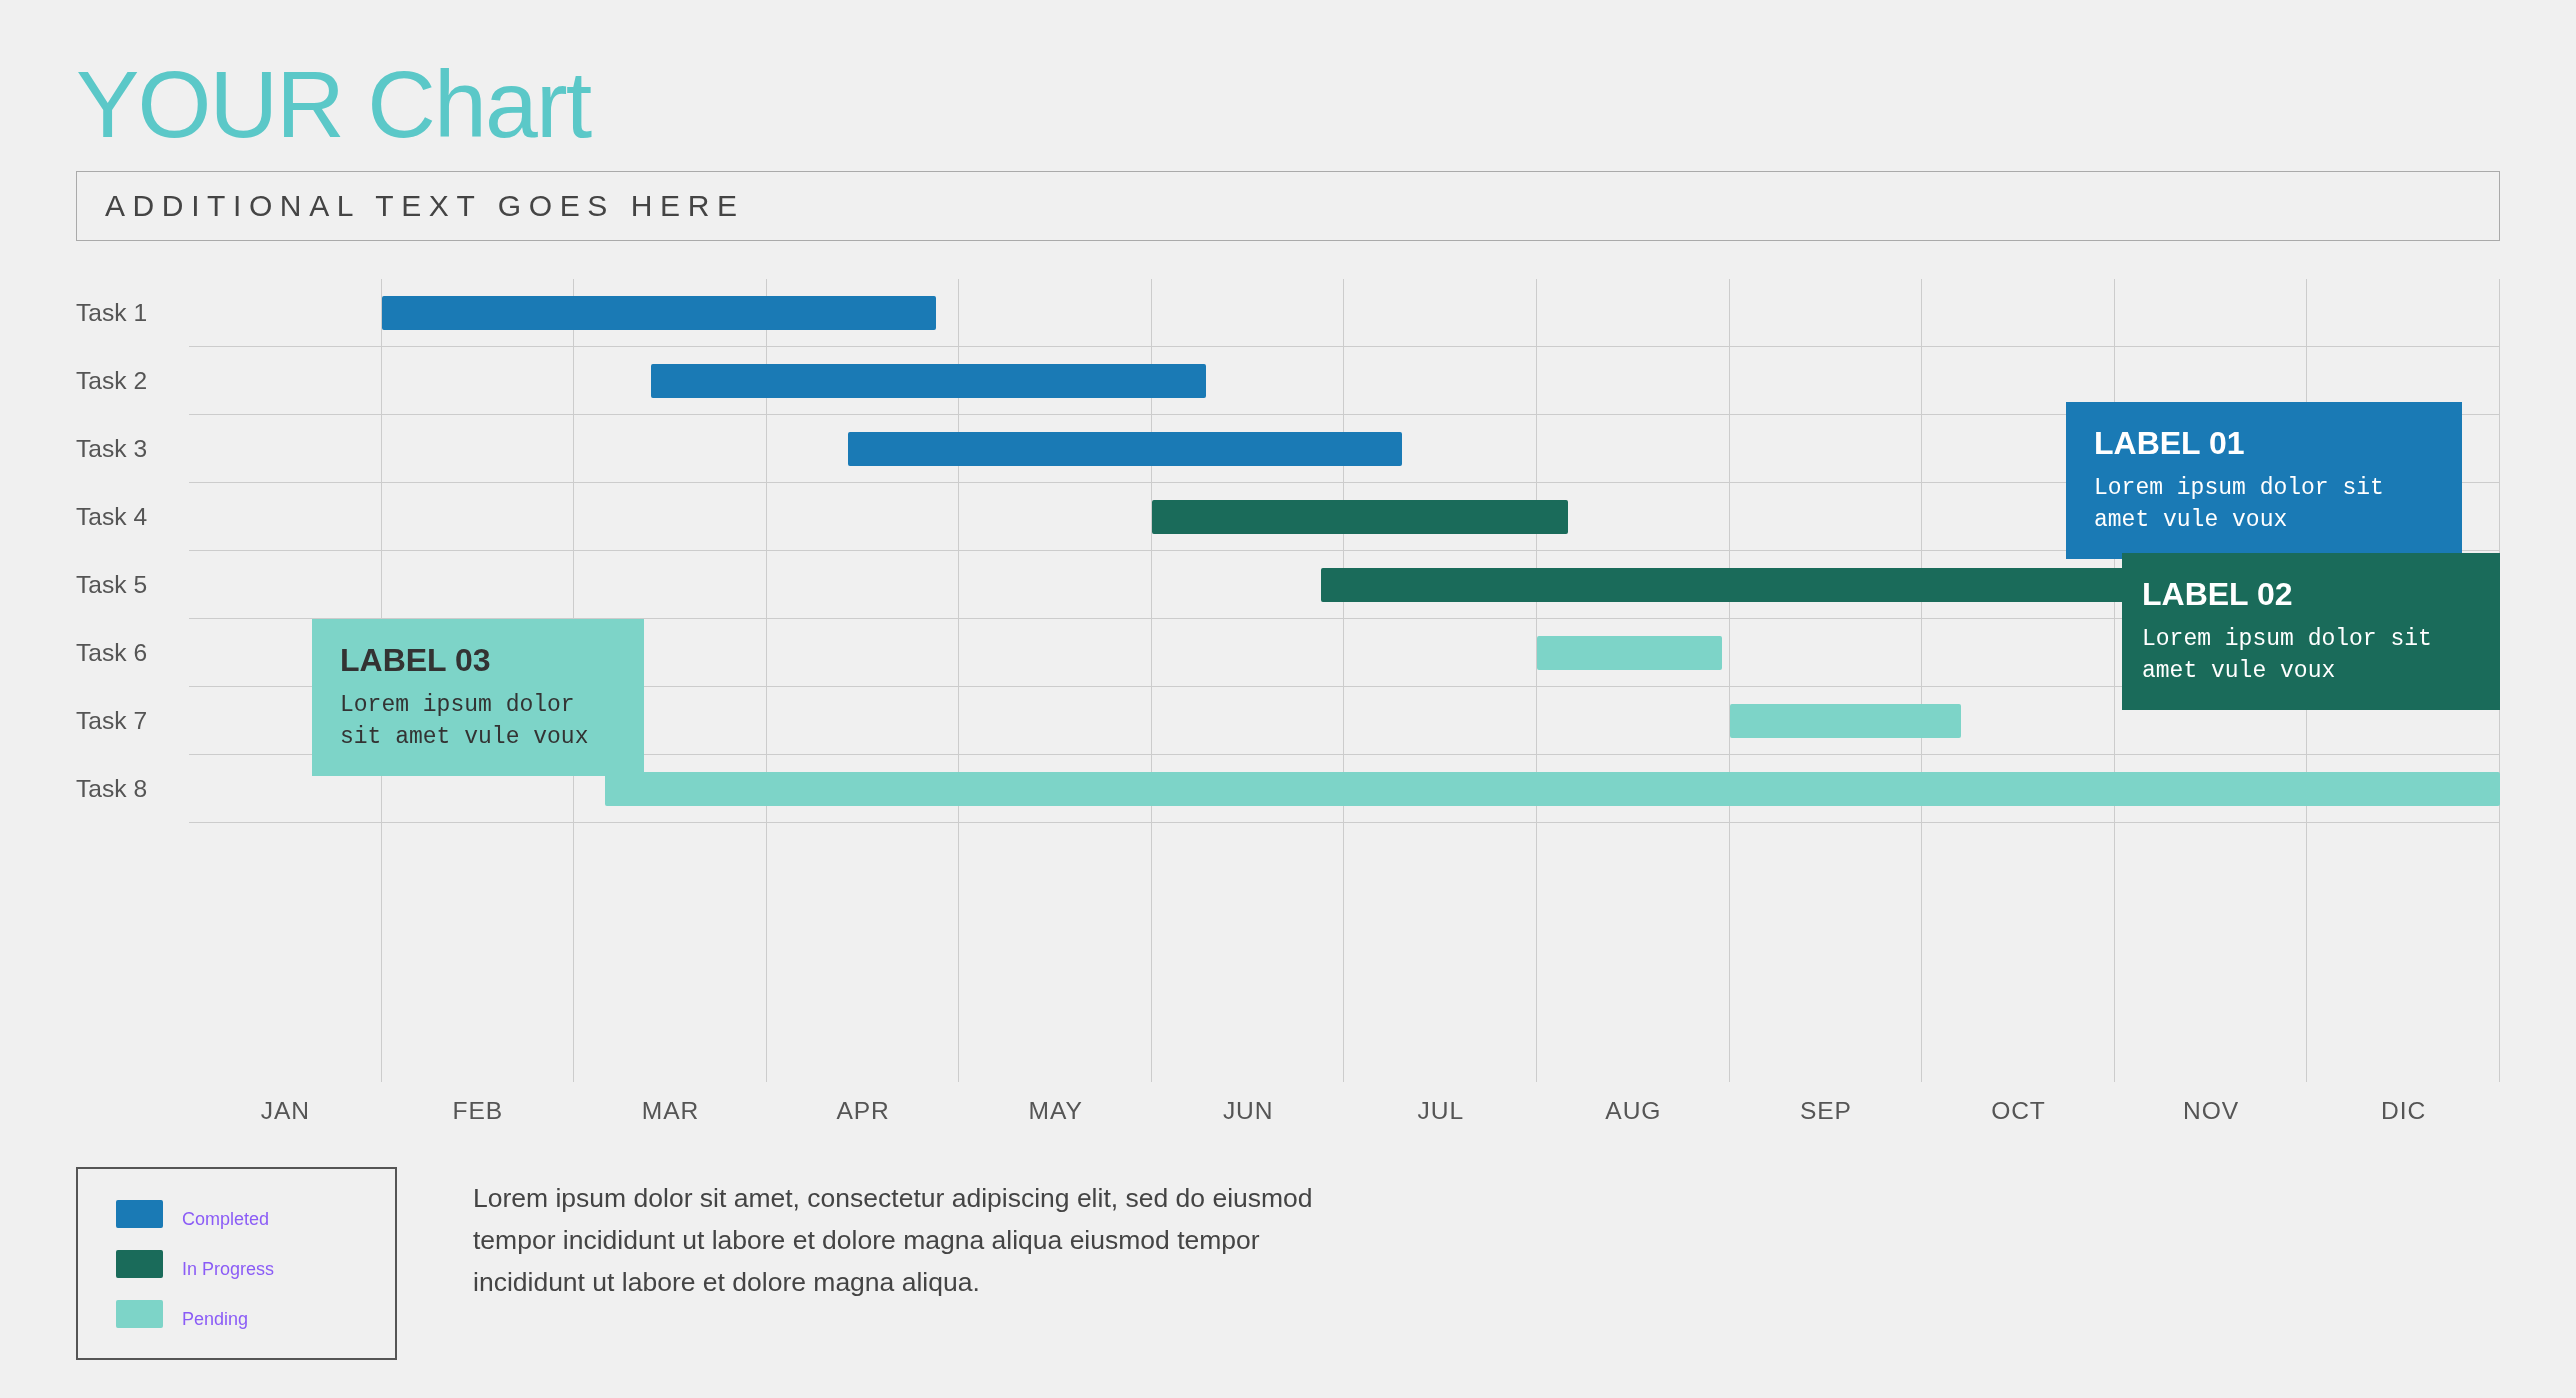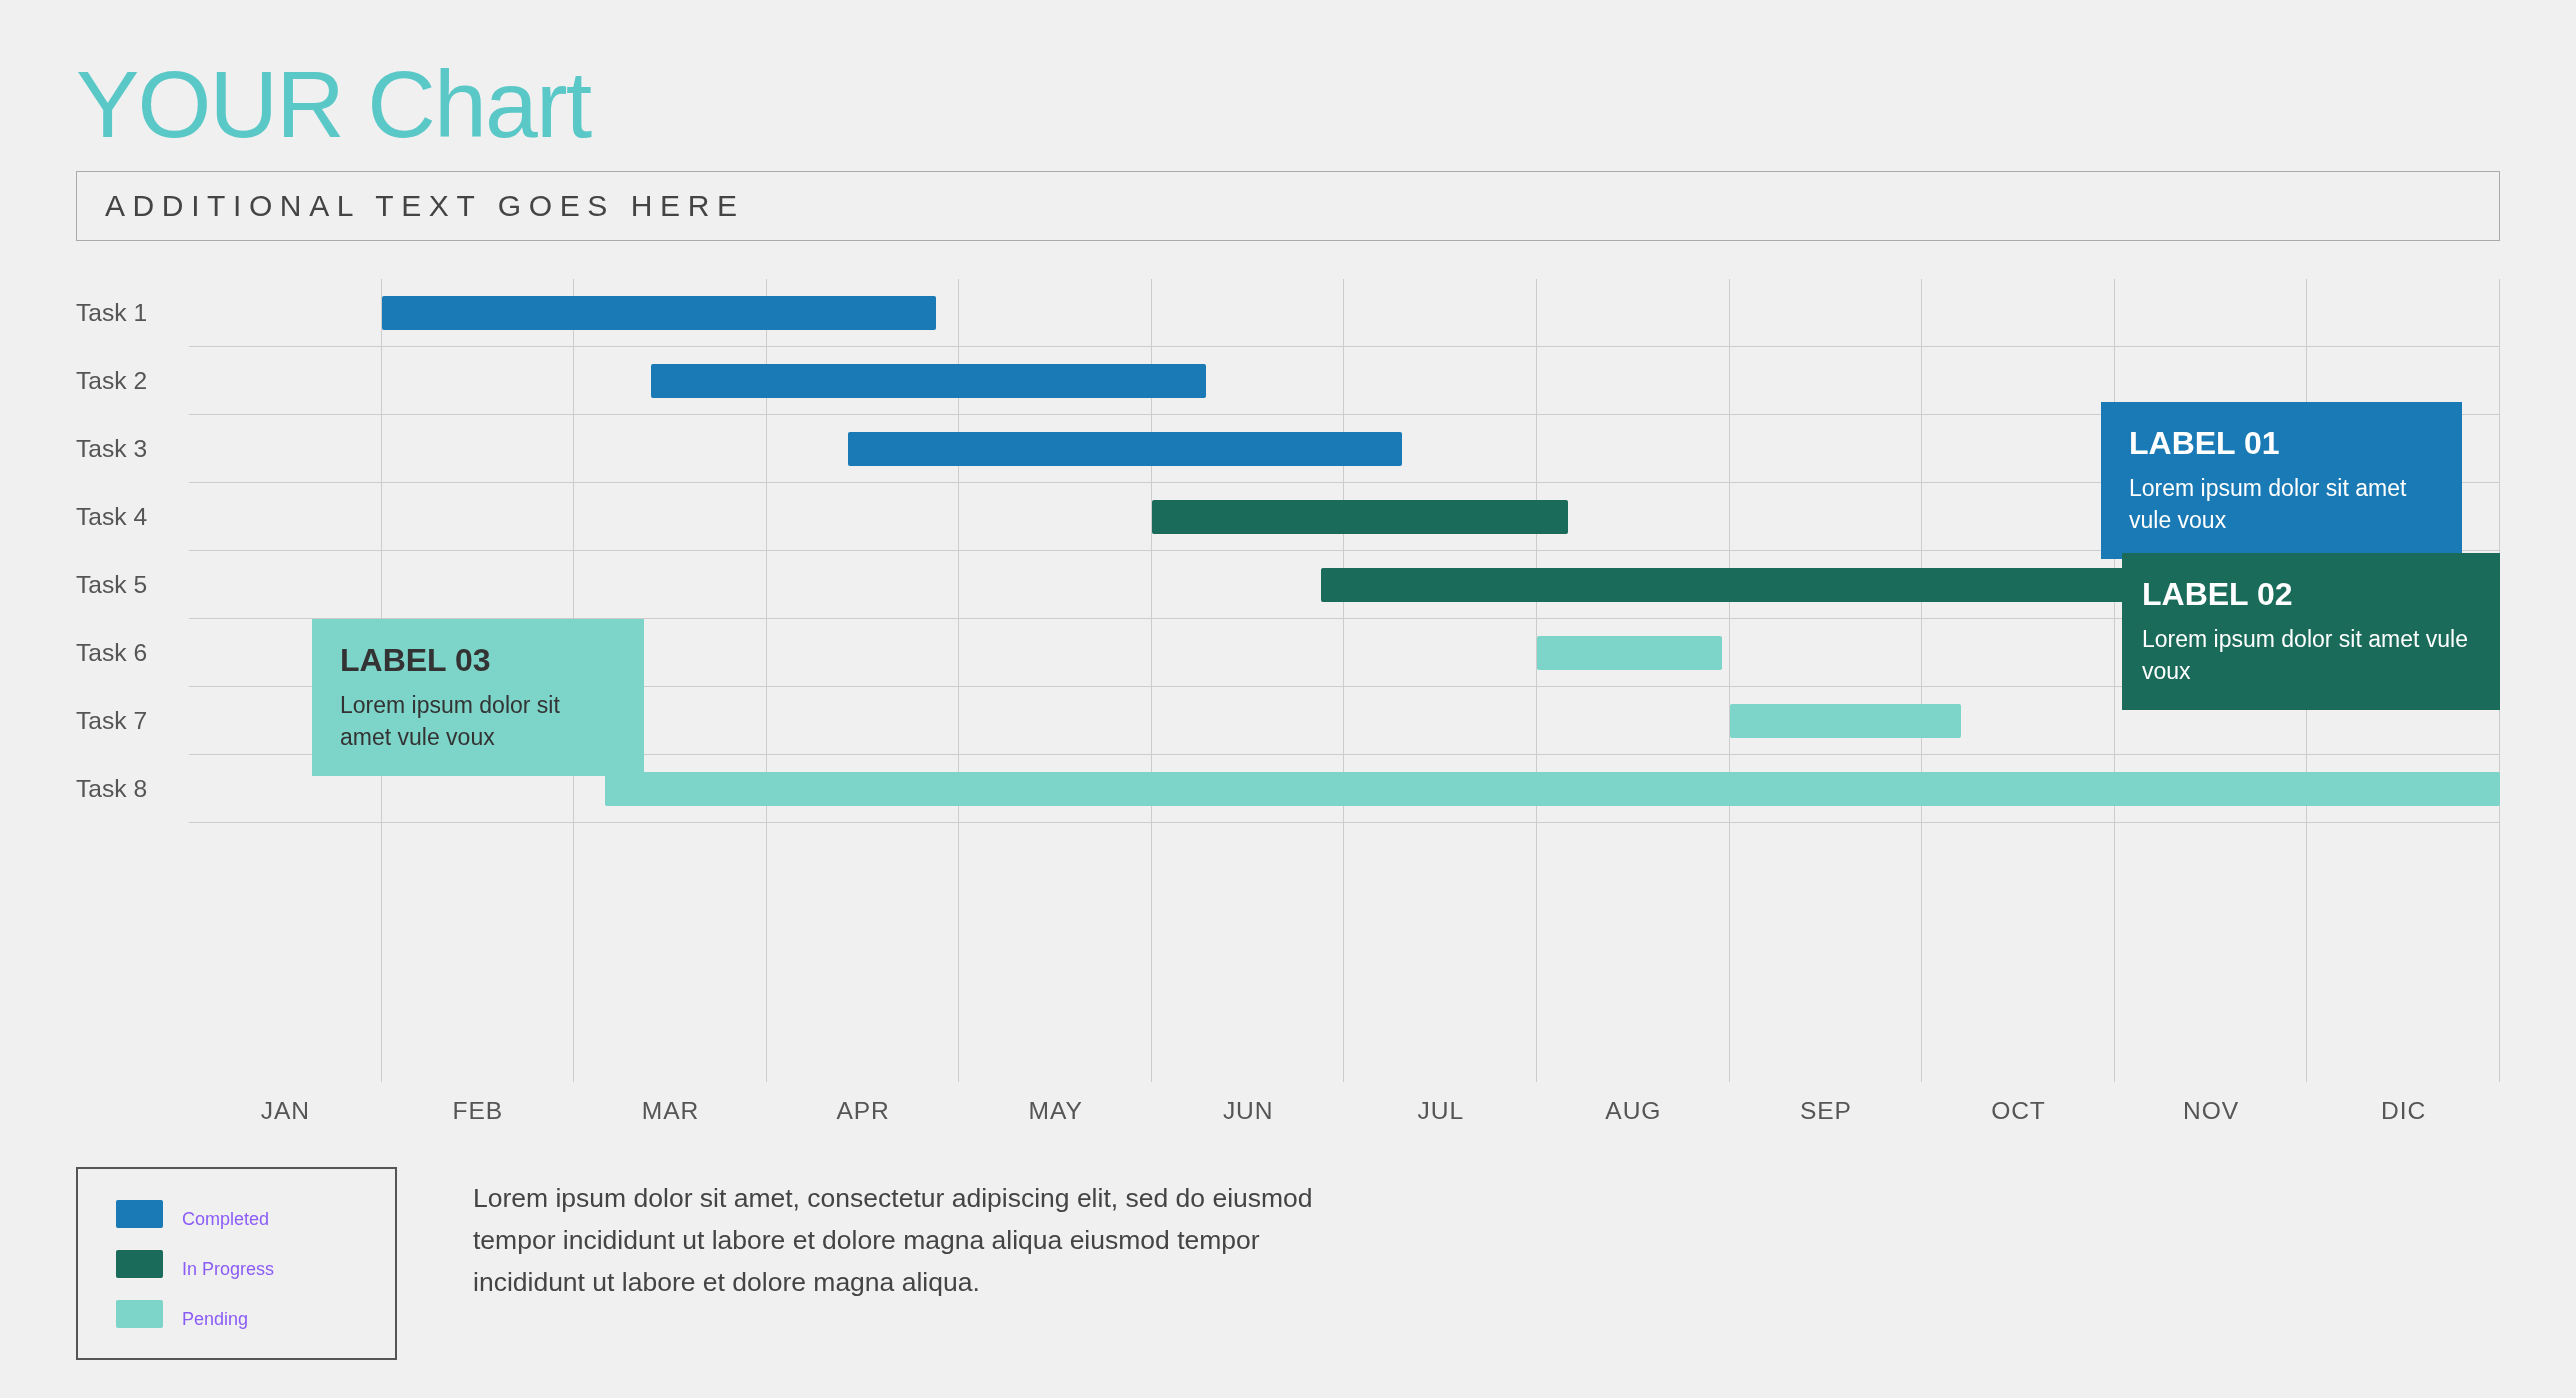--- a/index.html
+++ b/index.html
@@ -134,21 +134,21 @@
     .tooltip-box {
       position: absolute;
       padding: 23px 28px;
       z-index: 10;
     }
     .tooltip-01 {
       background: #1a7ab5;
       color: white;
       top: 123px;
       right: 38px;
-      width: 361px;
+      width: 396px;
     }
     .tooltip-02 {
       background: #1a6b5a;
       color: white;
       top: 274px;
       right: 0px;
       width: 378px;
       padding-left: 20px;
     }
     .tooltip-03 {
@@ -159,20 +159,21 @@
       width: 332px;
     }
     .tooltip-title {
       font-size: 32px;
       font-weight: 700;
       margin-bottom: 9.5px;
     }
     .tooltip-text {
       font-size: 23px;
       line-height: 1.4;
+      font-family: Liberation Mono, monospace;
     }
     
     .bottom-section {
       display: flex;
       align-items: flex-start;
       margin-top: 28px;
       gap: 76px;
     }
     .legend-box {
       border: 2.8px solid #555;

